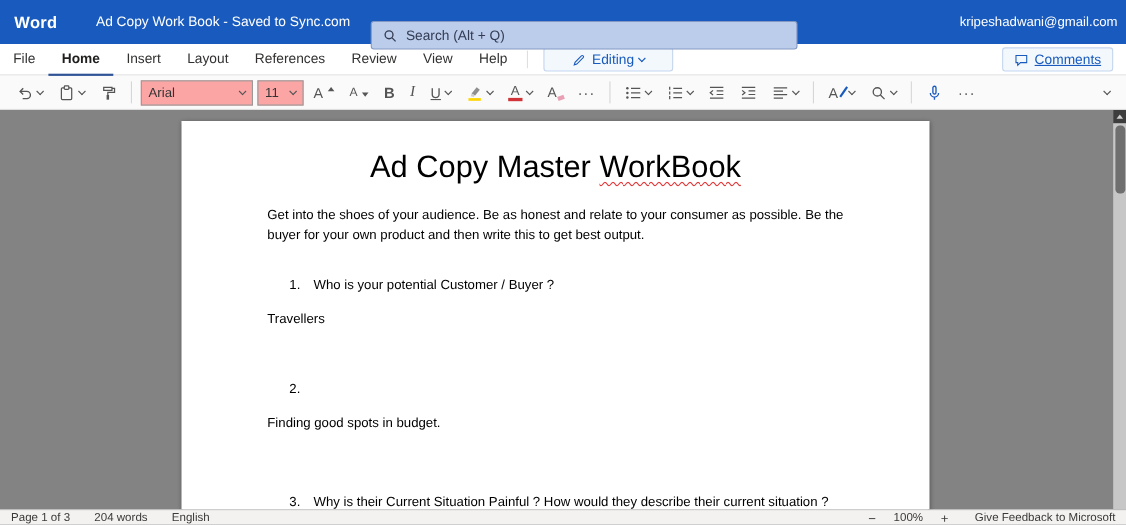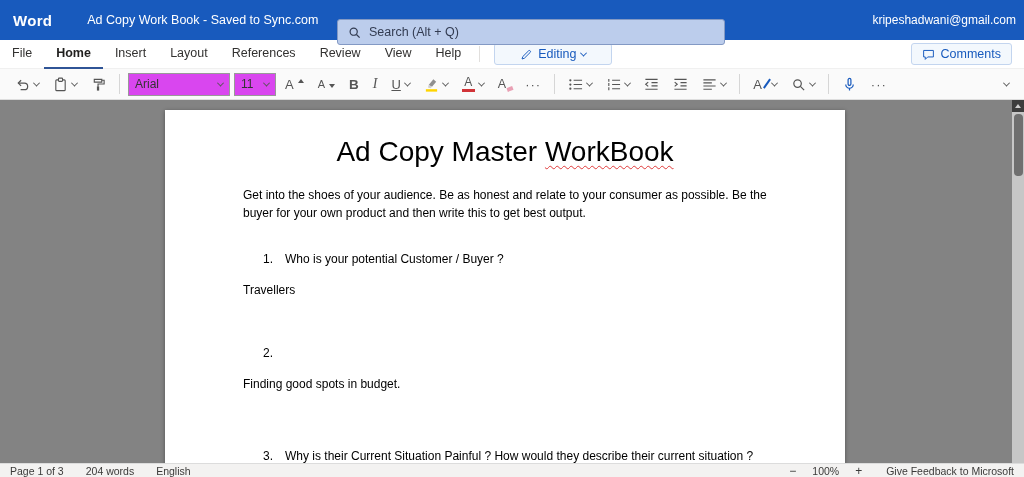--- a/index.html
+++ b/index.html
@@ -35,21 +35,21 @@
     margin-left:auto; margin-right:12px; display:flex; align-items:center; gap:6px;
     border:1px solid #c3d5ef; background:#f3f8fd; color:#185abd;
     border-radius:3px; padding:3px 10px; font-size:12.5px;
   }
 
   
   .ribbon{ height:32px; background:#fafafa; border-top:1px solid #f0f0f0; border-bottom:1px solid #dedede;
            display:flex; align-items:center; padding:0 10px; gap:4px; color:#555; }
   .rbtn{ display:flex; align-items:center; gap:4px; height:26px; padding:0 5px; border-radius:2px; font-size:13px; }
   .rdiv{ width:1px; height:20px; background:#d6d6d6; margin:0 4px; }
-  .combo{ height:23px; border:1px solid #999; background:#d946ef; display:flex; align-items:center;
+  .combo{ height:23px; border:1px solid #999; background:#fca5a5; display:flex; align-items:center;
           justify-content:space-between; padding:0 6px; font-size:12px; color:#333; gap:6px; }
   .combo.font{ width:102px; }
   .combo.size{ width:42px; }
   .chev{ width:5px; height:5px; border-right:1.3px solid #555; border-bottom:1.3px solid #555;
          transform:rotate(45deg) translate(-1px,-1px); display:inline-block; }
   .chev.blue{ border-color:#185abd; }
   .bold-g{ font-weight:bold; font-size:13.5px; }
   .ital-g{ font-style:italic; font-family:"Liberation Serif", serif; font-size:14px; }
   .und-g{ text-decoration:underline; font-size:13px; }
   .tri-up{ width:0; height:0; border-left:3.5px solid transparent; border-right:3.5px solid transparent;
@@ -129,21 +129,21 @@
   <span class="vdiv"></span>
   <button class="editing-btn" style="font-family:inherit;">
     <span style="display:inline-flex;">
       <svg width="13" height="13" viewBox="0 0 16 16">
           <path d="M2.5 13.5 L3.4 10.6 L10.5 3.5 a1.4 1.4 0 0 1 2 2 L5.4 12.6 Z" fill="none" stroke="#185abd" stroke-width="1.2"></path>
         </svg>
     </span>
     <span>Editing</span>
     <span class="chev blue"></span>
   </button>
-  <button class="comments-btn" style="font-family:inherit;">
+  <button class="comments-btn" style="font-family:inherit;text-decoration:underline;">
     <span style="display:inline-flex;">
       <svg width="13" height="13" viewBox="0 0 16 16">
           <path d="M2 3 h12 v8 h-7 l-3 3 v-3 h-2 z" fill="none" stroke="#185abd" stroke-width="1.2"></path>
         </svg>
     </span>
     <span>Comments</span>
   </button>
 </nav>
 
 <div class="ribbon">

